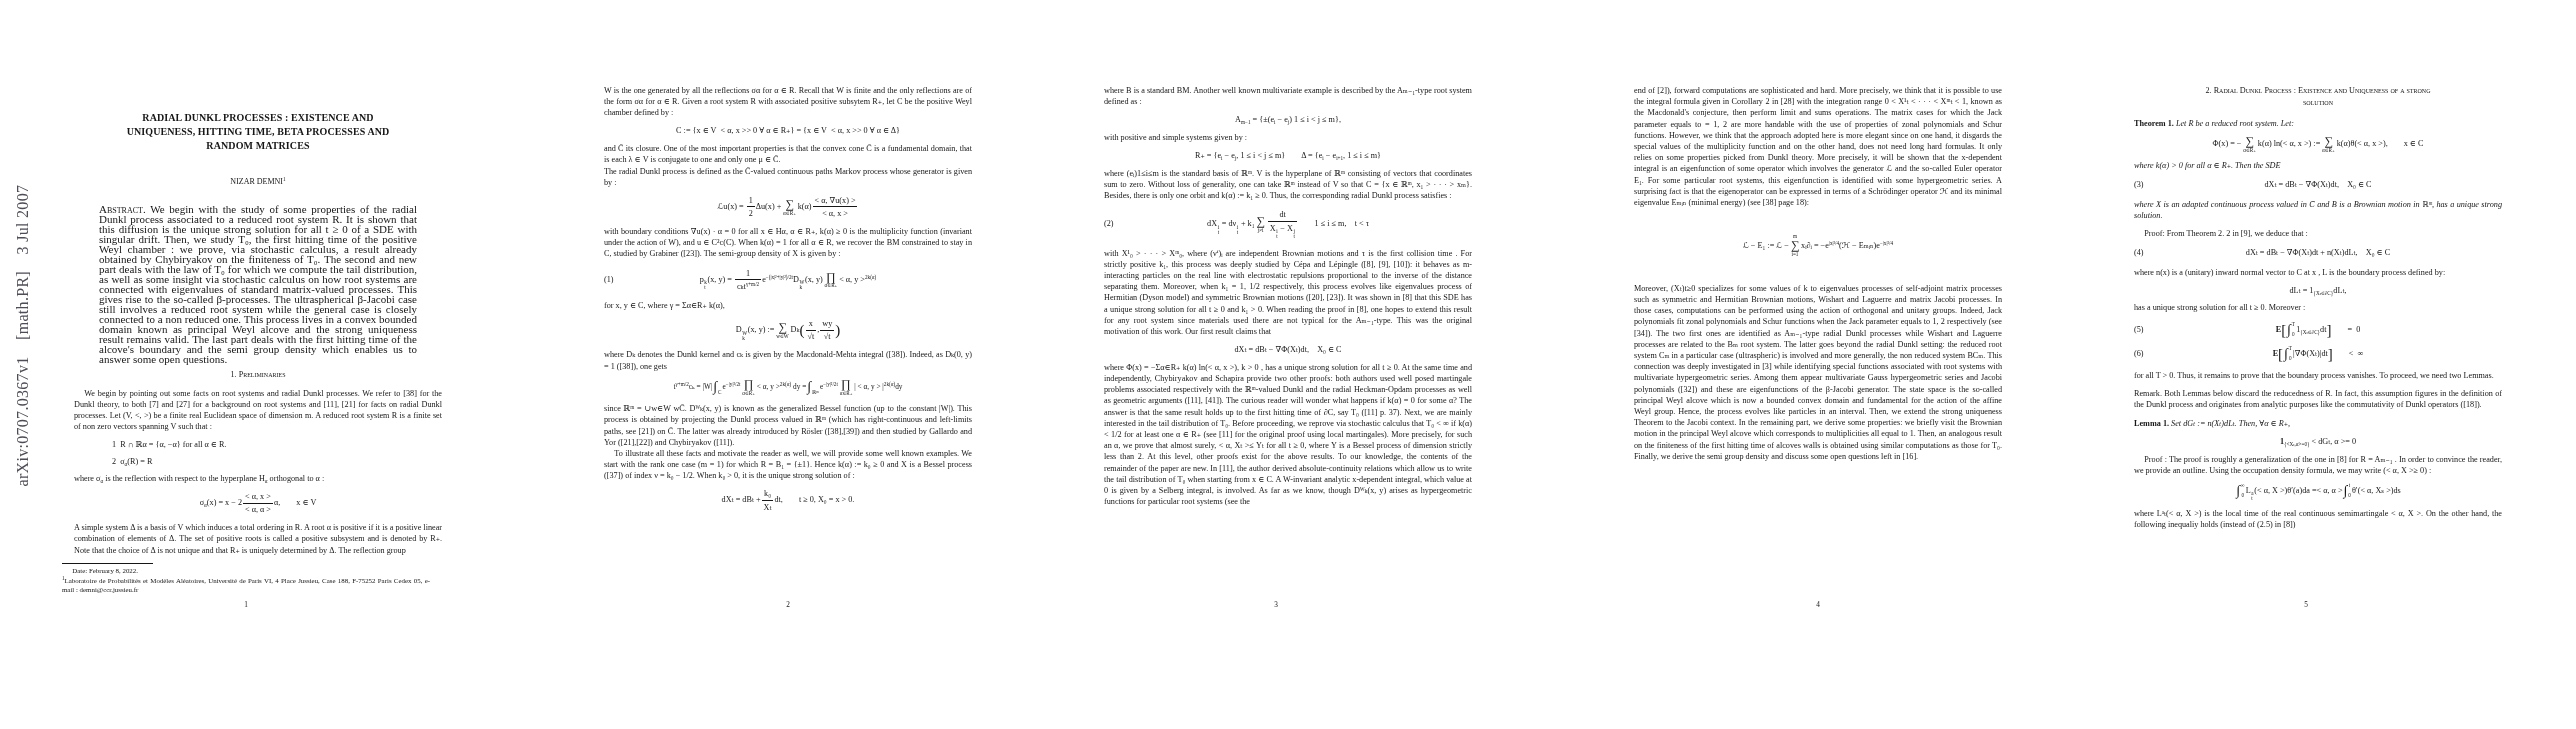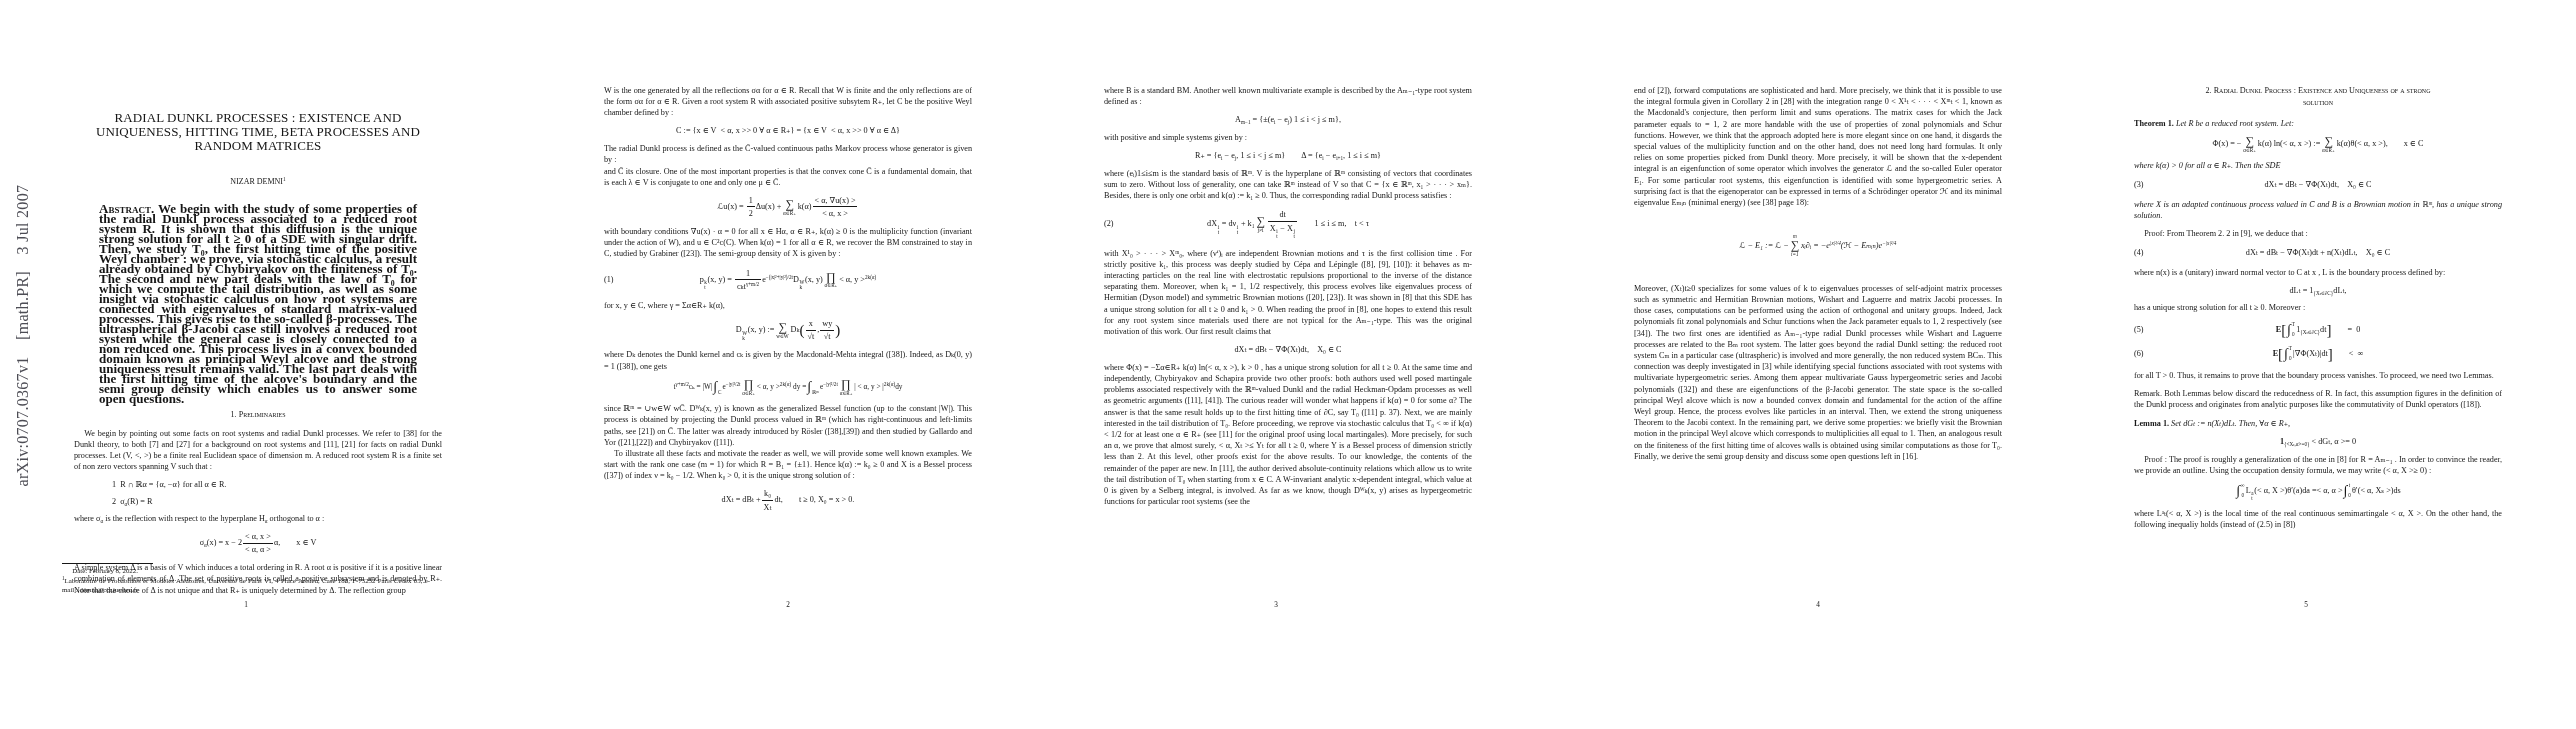--- a/index.html
+++ b/index.html
@@ -7,23 +7,23 @@
           font-family:"Liberation Serif","DejaVu Serif","DejaVu Sans",serif;color:#161616;}
   .page{position:relative;width:515px;height:729px;background:#ffffff;flex:0 0 515px;
         font-size:8.2px;line-height:11.2px;}
   .tb{position:absolute;top:85px;text-align:justify;}
   .odd  .tb{left:74px;width:368px;}
   .even .tb{left:89px;width:368px;}
   .tb1{top:111px !important;}
   p{margin:0;}
   .ind{text-indent:10.3px;}
   .mt12{margin-top:7.3px;}
-  .title{font-weight:normal;font-size:13px;line-height:14px;text-align:center;letter-spacing:0.1px;}
+  .title{font-weight:bold;font-size:10px;line-height:14px;text-align:center;letter-spacing:0.1px;}
   .author{text-align:center;margin-top:22.5px;font-size:8px;}
-  .abs{margin:17.6px 25px 0 25px;font-size:13px;line-height:10px;text-align:justify;font-weight:bold;}
+  .abs{margin:17.6px 25px 0 25px;font-size:11px;line-height:10px;text-align:justify;}
   .sc{font-variant:small-caps;}
   .shead{text-align:center;font-variant:small-caps;margin-top:5px;}
   .shead2{text-align:center;font-variant:small-caps;line-height:12px;margin-bottom:8.5px;}
   .li{margin:6px 0 6px 38px;}
   .disp{margin:6.7px 0;text-align:center;text-indent:0;}
   .eqrow{position:relative;margin:8px 0;text-indent:0;}
   .eqno{position:absolute;left:0;top:50%;transform:translateY(-50%);}
   .ebody{display:block;text-align:center;}
   .fr{display:inline-block;vertical-align:middle;text-align:center;margin:0 1.2px;}
   .fr>.nu{display:block;padding:0 1.8px 0.6px 1.8px;border-bottom:0.6px solid #161616;}
@@ -36,21 +36,21 @@
   .io>.g{font-size:14px;line-height:16px;}
   .io>.l{display:flex;flex-direction:column;justify-content:space-between;font-size:5.2px;line-height:5.5px;padding-left:0.6px;}
   .ss{display:inline-flex;flex-direction:column;font-size:5.2px;line-height:5.2px;vertical-align:-2.4px;text-align:left;margin:0 0.6px;}
   .sup{font-size:5.2px;vertical-align:3px;line-height:0;}
   .sub{font-size:5.2px;vertical-align:-1.8px;line-height:0;}
   .br{font-size:15px;vertical-align:middle;line-height:0;}
   .gap{display:inline-block;width:16px;}
   .it{}
   .bf{font-weight:bold;}
   .eqe{font-size:7.3px;}
-  .eqbig{margin:25.5px 0;font-style:italic;}
+  .eqbig{margin:25.5px 0;}
   .fnote{position:absolute;left:62px;width:368px;top:563px;font-size:6.9px;line-height:9.3px;text-align:justify;}
   .frule{width:91px;border-top:0.6px solid #161616;margin-bottom:2.4px;}
   .find{text-indent:10.3px;}
   .pgno{position:absolute;top:599px;text-align:center;font-size:7.3px;}
   .odd  .pgno{left:62px;width:368px;}
   .even .pgno{left:89px;width:368px;}
   .stamp{position:absolute;left:-129px;top:330px;width:304px;text-align:center;white-space:nowrap;
          transform:rotate(-90deg);font-size:16px;color:#4d4d55;letter-spacing:0.3px;}
   .thmtxt{font-style:italic;}
 </style>
@@ -82,22 +82,22 @@
       <p class="find"><span class="it">Date</span><span>: February 8, 2022.</span></p>
       <p><span class="sup">1</span><span>Laboratoire de Probabilités et Modèles Aléatoires, Université de Paris VI, 4 Place Jussieu, Case 188, F-75252 Paris Cedex 05, e-mail : demni@ccr.jussieu.fr</span></p>
     </div>
     <div class="pgno">1</div>
   </div>
 
   <div class="page even">
     <div class="tb">
       <p>W is the one generated by all the reflections σα for α ∈ R. Recall that W is finite and the only reflections are of the form σα for α ∈ R. Given a root system R with associated positive subsytem R₊, let C be the positive Weyl chamber defined by :</p>
       <div class="disp">C := {x ∈ V &lt; α, x &gt;&gt; 0 ∀ α ∈ R₊} = {x ∈ V &lt; α, x &gt;&gt; 0 ∀ α ∈ Δ}</div>
+      <p>and C̄ its closure. One of the most important properties is that the convex cone C̄ is a fundamental domain, that is each λ ∈ V is conjugate to one and only one μ ∈ C̄.</p>
       <p>The radial Dunkl process is defined as the C̄-valued continuous paths Markov process whose generator is given by :</p>
-      <p>and C̄ its closure. One of the most important properties is that the convex cone C̄ is a fundamental domain, that is each λ ∈ V is conjugate to one and only one μ ∈ C̄.</p>
       <div class="disp"><span>ℒu(x) =</span> <span class="fr"><span class="nu">1</span><span class="de">2</span></span><span>Δu(x) +</span><span class="bo">
             <span class="g">∑</span>
             <span class="b">α∈R₊</span>
           </span><span>k(α)</span><span class="fr"><span class="nu">&lt; α, ∇u(x) &gt;</span><span class="de">&lt; α, x &gt;</span></span></div>
       <p>with boundary conditions ∇u(x) · α = 0 for all x ∈ Hα, α ∈ R₊, k(α) ≥ 0 is the multiplicity function (invariant under the action of W), and u ∈ C²c(C). When k(α) = 1 for all α ∈ R, we recover the BM constrained to stay in C, studied by Grabiner ([23]). The semi-group density of X is given by :</p>
       <div class="eqrow">
         <span class="eqno">(1)</span>
         <span class="ebody"><span>p</span><span class="ss">
               <span class="t">k</span>
               <span class="b">t</span>

